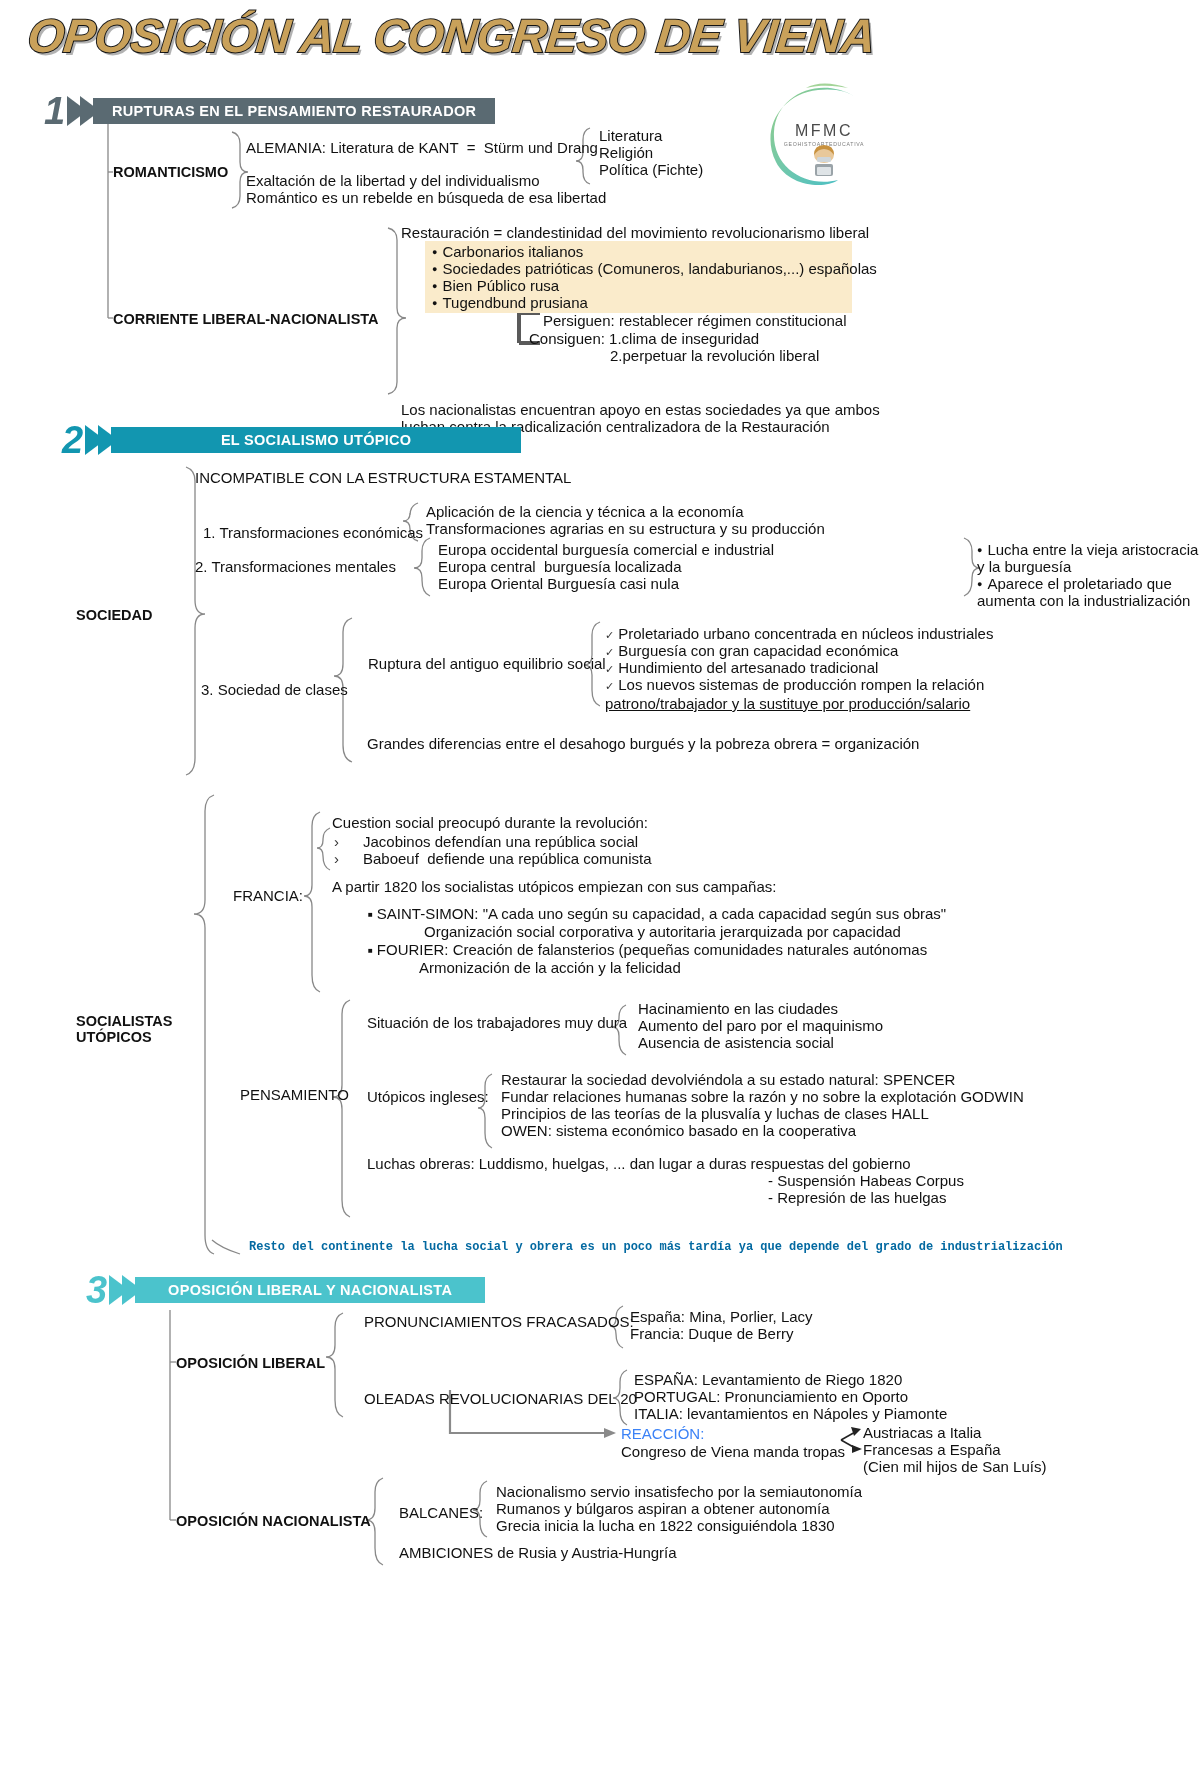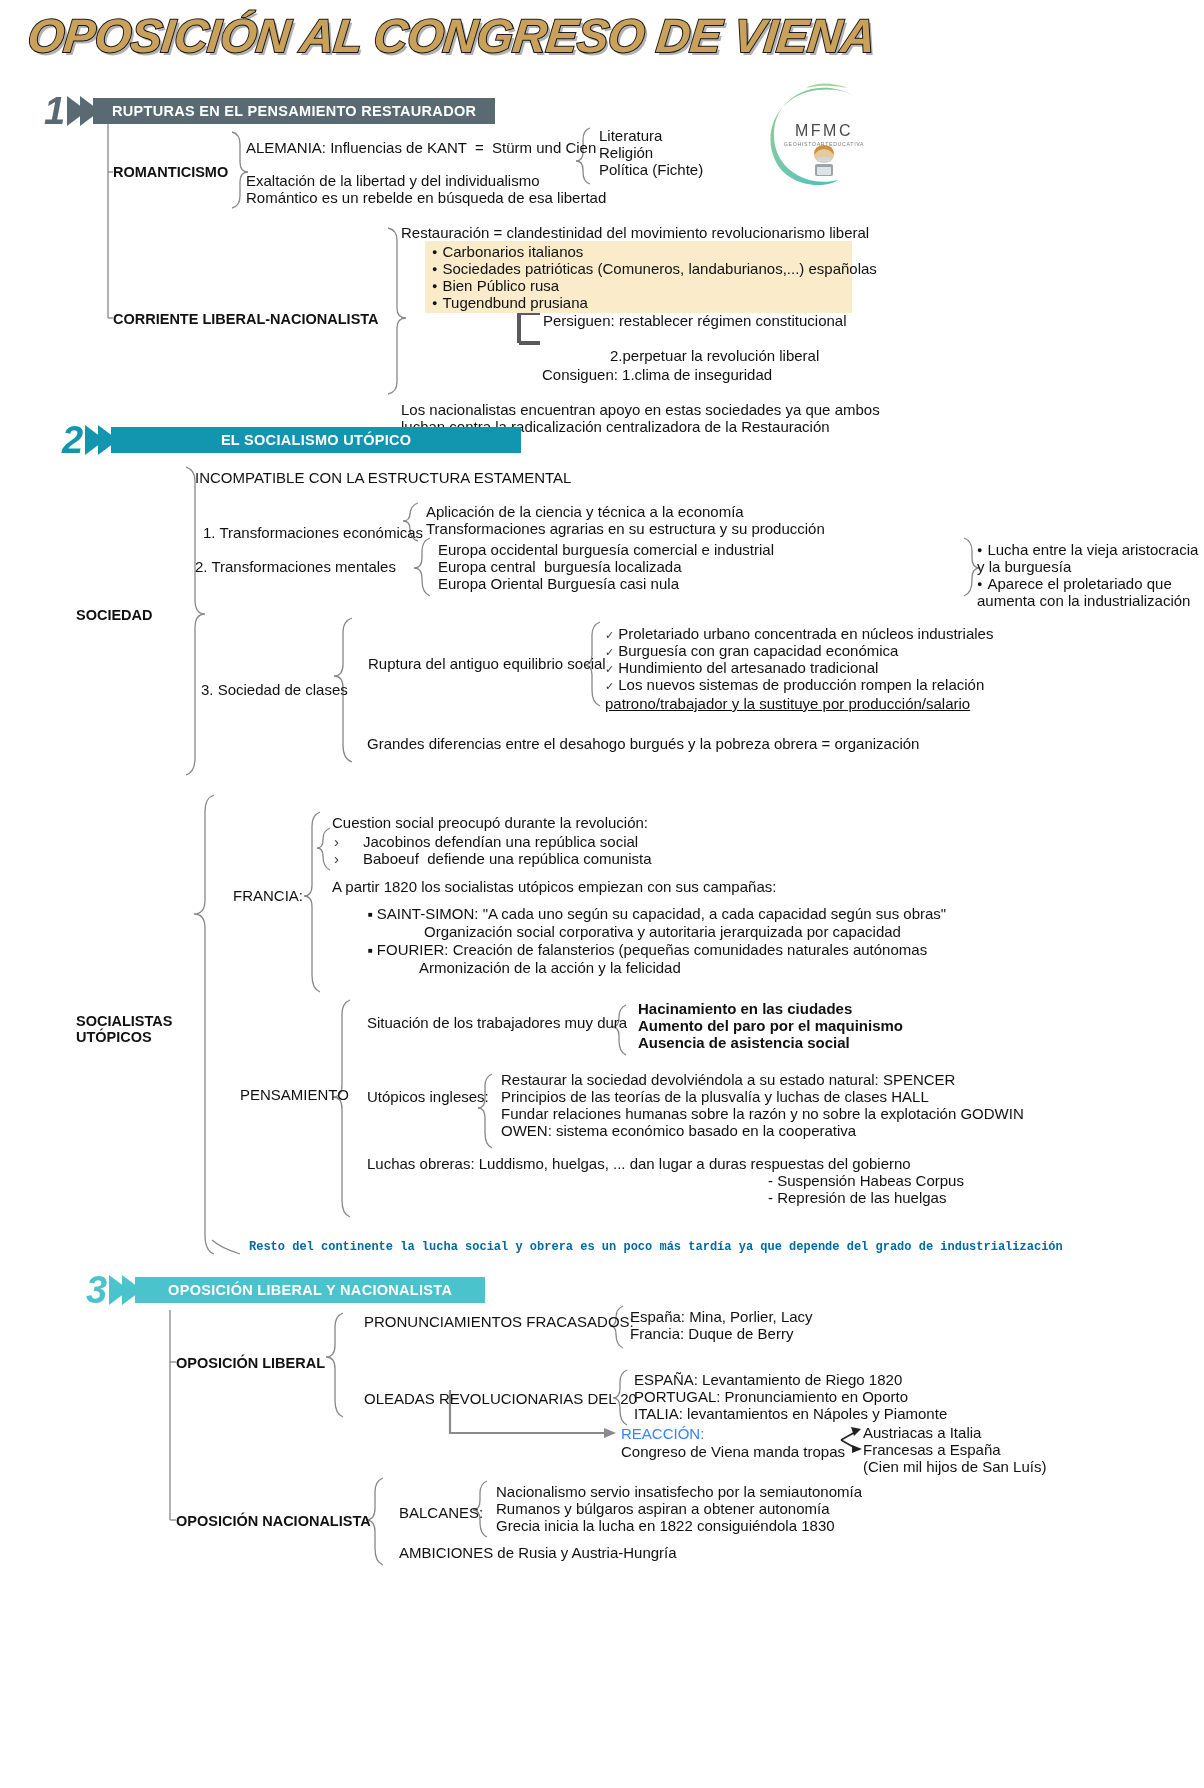--- a/index.html
+++ b/index.html
@@ -167,21 +167,21 @@
 </div>
 
 <div class="abs sec1 banner-wrap" style="left:44px; top:96px;">
   <span class="bnum">1</span>
   <span class="chev"></span>
   <span class="chev"></span>
   <span class="bbar" style="width:382px;">RUPTURAS EN EL PENSAMIENTO RESTAURADOR</span>
 </div>
 
 <div class="abs t lbl" style="left:113px; top:164px;">ROMANTICISMO</div>
-<div class="abs t txt" style="left:246px; top:139px;">ALEMANIA: Influencias de KANT  =  Stürm und Cien</div>
+<div class="abs t txt" style="left:246px; top:139px;">ALEMANIA: Literatura de KANT  =  Stürm und Drang</div>
 <ul class="abs plain txt" style="left:599px; top:127px;">
   <li>Literatura</li>
   <li>Religión</li>
   <li>Política (Fichte)</li>
 </ul>
 <ul class="abs plain txt" style="left:246px; top:172px;">
   <li>Exaltación de la libertad y del individualismo</li>
   <li>Romántico es un rebelde en búsqueda de esa libertad</li>
 </ul>
 
@@ -190,21 +190,21 @@
 
 <div class="abs hl" style="left:425px; top:241px; width:427px; height:72px;"></div>
 <ul class="abs plain txt" style="left:432px; top:243px;">
   <li class="b-dot">Carbonarios italianos</li>
   <li class="b-dot">Sociedades patrióticas (Comuneros, landaburianos,...) españolas</li>
   <li class="b-dot">Bien Público rusa</li>
   <li class="b-dot">Tugendbund prusiana</li>
 </ul>
 
 <div class="abs t txt" style="left:543px; top:312px;">Persiguen: restablecer régimen constitucional</div>
-<div class="abs t txt" style="left:542px; top:330px;margin-top:36px;">Consiguen: 1.clima de inseguridad</div>
+<div class="abs t txt" style="left:529px; top:330px;">Consiguen: 1.clima de inseguridad</div>
 <div class="abs t txt" style="left:610px; top:347px;">2.perpetuar la revolución liberal</div>
 
 <ul class="abs plain txt" style="left:401px; top:369px;margin-top:32px;">
   <li>Los nacionalistas encuentran apoyo en estas sociedades ya que ambos</li>
   <li>luchan contra la radicalización centralizadora de la Restauración</li>
 </ul>
 
 <div class="abs sec2 banner-wrap" style="left:62px; top:425px;">
   <span class="bnum">2</span>
   <span class="chev"></span>
@@ -256,31 +256,31 @@
 </ul>
 <div class="abs t txt" style="left:332px; top:878px;">A partir 1820 los socialistas utópicos empiezan con sus campañas:</div>
 
 <div class="abs t txt b-sq" style="left:368px; top:905px;">SAINT-SIMON: "A cada uno según su capacidad, a cada capacidad según sus obras"</div>
 <div class="abs t txt" style="left:424px; top:923px;">Organización social corporativa y autoritaria jerarquizada por capacidad</div>
 <div class="abs t txt b-sq" style="left:368px; top:941px;">FOURIER: Creación de falansterios (pequeñas comunidades naturales autónomas</div>
 <div class="abs t txt" style="left:419px; top:959px;">Armonización de la acción y la felicidad</div>
 
 <div class="abs t txt" style="left:240px; top:1086px;">PENSAMIENTO</div>
 <div class="abs t txt" style="left:367px; top:1014px;">Situación de los trabajadores muy dura</div>
-<ul class="abs plain txt" style="left:638px; top:1000px;font-weight:bold;">
+<ul class="abs plain txt" style="left:638px; top:1000px;">
   <li>Hacinamiento en las ciudades</li>
   <li>Aumento del paro por el maquinismo</li>
   <li>Ausencia de asistencia social</li>
 </ul>
 
 <div class="abs t txt" style="left:367px; top:1088px;">Utópicos ingleses:</div>
 <ul class="abs plain txt" style="left:501px; top:1071px;">
   <li>Restaurar la sociedad devolviéndola a su estado natural: SPENCER</li>
+  <li>Fundar relaciones humanas sobre la razón y no sobre la explotación GODWIN</li>
   <li>Principios de las teorías de la plusvalía y luchas de clases HALL</li>
-  <li>Fundar relaciones humanas sobre la razón y no sobre la explotación GODWIN</li>
   <li>OWEN: sistema económico basado en la cooperativa</li>
 </ul>
 
 <div class="abs t txt" style="left:367px; top:1155px;">Luchas obreras: Luddismo, huelgas, ... dan lugar a duras respuestas del gobierno</div>
 <ul class="abs plain txt" style="left:768px; top:1172px;">
   <li>- Suspensión Habeas Corpus</li>
   <li>- Represión de las huelgas</li>
 </ul>
 
 <div class="abs t gray-note" style="left:249px; top:1240px;">Resto del continente la lucha social y obrera es un poco más tardía ya que depende del grado de industrialización</div>

